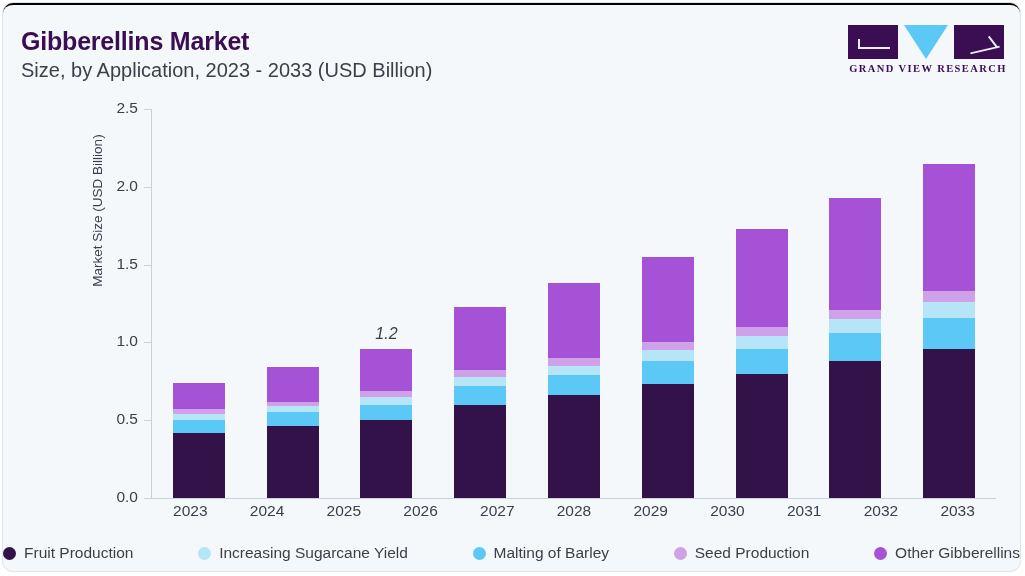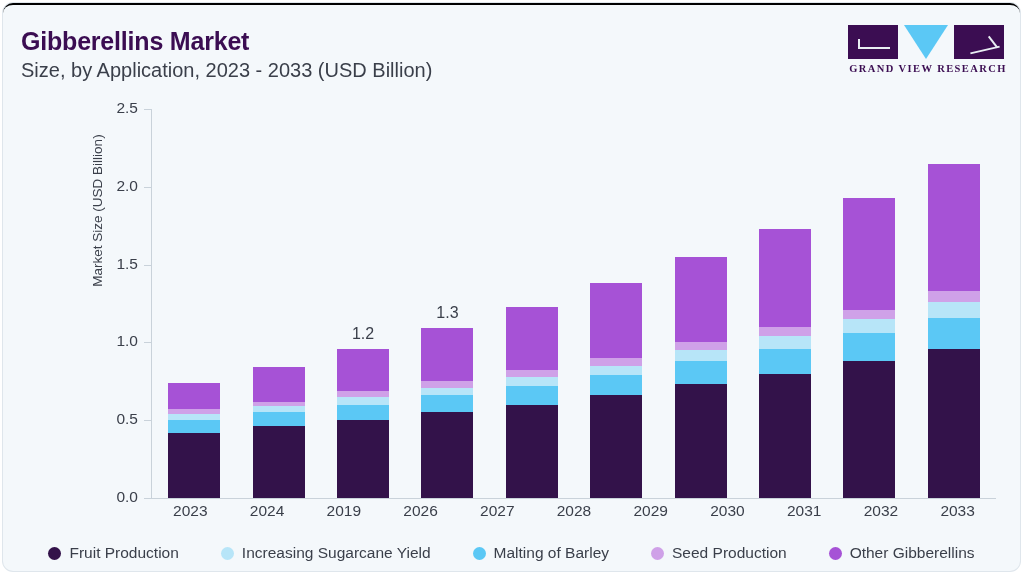--- a/index.html
+++ b/index.html
@@ -66,21 +66,21 @@
     position:absolute;left:0;width:100%;text-align:center;
     font-size:16px;color:#3a3f4a;
   }
   .xtlabel{
     position:absolute;top:497px;text-align:center;width:76px;
     font-size:15.5px;color:#3a3f4a;
   }
   
   #legend{
     position:absolute;left:0;right:0;top:532px;height:32px;
-    display:flex;align-items:center;justify-content:center;gap:42px;
+    display:flex;align-items:center;justify-content:space-between;gap:42px;
   }
   .legitem{display:flex;align-items:center;gap:8px;}
   .dot{width:13px;height:13px;border-radius:50%;display:inline-block;}
   .legtxt{font-size:15.5px;color:#3a3f4a;}
 </style>
 </head>
 <body>
 
 <div id="card">
 
@@ -131,40 +131,30 @@
         <div class="bargroup">
           <div class="bar">
             <div class="seg" title="Other Applications 2024: 0.22" style="height: 34.232px; background: rgb(166, 82, 214);"></div>
             <div class="seg" title="Seed Production 2024: 0.03" style="height: 4.668px; background: rgb(207, 161, 232);"></div>
             <div class="seg" title="Increasing Sugarcane Yield 2024: 0.04" style="height: 6.224px; background: rgb(183, 229, 248);"></div>
             <div class="seg" title="Malting of Barley 2024: 0.09" style="height: 14.004px; background: rgb(91, 200, 245);"></div>
             <div class="seg" title="Fruit Production 2024: 0.46" style="height: 71.576px; background: rgb(51, 18, 74);"></div>
           </div>
         </div>
         <div class="bargroup">
-          <div class="vlabel" style="bottom: 155.376px;">1.2</div>
+          <div class="vlabel" style="bottom: 155.376px; font-style: italic;">1.2</div>
           <div class="bar">
             <div class="seg" title="Other Applications 2025: 0.27" style="height: 42.012px; background: rgb(166, 82, 214);"></div>
             <div class="seg" title="Seed Production 2025: 0.04" style="height: 6.224px; background: rgb(207, 161, 232);"></div>
             <div class="seg" title="Increasing Sugarcane Yield 2025: 0.05" style="height: 7.78px; background: rgb(183, 229, 248);"></div>
             <div class="seg" title="Malting of Barley 2025: 0.1" style="height: 15.56px; background: rgb(91, 200, 245);"></div>
             <div class="seg" title="Fruit Production 2025: 0.5" style="height: 77.8px; background: rgb(51, 18, 74);"></div>
           </div>
         </div>
         <div class="bargroup">
-          <div class="vlabel" style="bottom: 175.604px;">1.3</div>
-          <div class="bar">
-            <div class="seg" title="Other Applications 2026: 0.34" style="height: 52.904px; background: rgb(166, 82, 214);"></div>
-            <div class="seg" title="Seed Production 2026: 0.04" style="height: 6.224px; background: rgb(207, 161, 232);"></div>
-            <div class="seg" title="Increasing Sugarcane Yield 2026: 0.05" style="height: 7.78px; background: rgb(183, 229, 248);"></div>
-            <div class="seg" title="Malting of Barley 2026: 0.11" style="height: 17.116px; background: rgb(91, 200, 245);"></div>
-            <div class="seg" title="Fruit Production 2026: 0.55" style="height: 85.58px; background: rgb(51, 18, 74);"></div>
-          </div>
-        </div>
-        <div class="bargroup">
           <div class="bar">
             <div class="seg" title="Other Applications 2027: 0.41" style="height: 63.796px; background: rgb(166, 82, 214);"></div>
             <div class="seg" title="Seed Production 2027: 0.04" style="height: 6.224px; background: rgb(207, 161, 232);"></div>
             <div class="seg" title="Increasing Sugarcane Yield 2027: 0.06" style="height: 9.336px; background: rgb(183, 229, 248);"></div>
             <div class="seg" title="Malting of Barley 2027: 0.12" style="height: 18.672px; background: rgb(91, 200, 245);"></div>
             <div class="seg" title="Fruit Production 2027: 0.6" style="height: 93.36px; background: rgb(51, 18, 74);"></div>
           </div>
         </div>
         <div class="bargroup">
           <div class="bar">
@@ -208,21 +198,21 @@
             <div class="seg" title="Seed Production 2032: 0.07" style="height: 10.892px; background: rgb(207, 161, 232);"></div>
             <div class="seg" title="Increasing Sugarcane Yield 2032: 0.1" style="height: 15.56px; background: rgb(183, 229, 248);"></div>
             <div class="seg" title="Malting of Barley 2032: 0.2" style="height: 31.12px; background: rgb(91, 200, 245);"></div>
             <div class="seg" title="Fruit Production 2032: 0.96" style="height: 149.376px; background: rgb(51, 18, 74);"></div>
           </div>
         </div>
       </div>
     <div id="xlabels">
         <div class="xtlabel" style="left: 149.364px;">2023</div>
         <div class="xtlabel" style="left: 226.091px;">2024</div>
-        <div class="xtlabel" style="left: 302.818px;">2019</div>
+        <div class="xtlabel" style="left: 302.818px;">2025</div>
         <div class="xtlabel" style="left: 379.545px;">2026</div>
         <div class="xtlabel" style="left: 456.273px;">2027</div>
         <div class="xtlabel" style="left: 533px;">2028</div>
         <div class="xtlabel" style="left: 609.727px;">2029</div>
         <div class="xtlabel" style="left: 686.455px;">2030</div>
         <div class="xtlabel" style="left: 763.182px;">2031</div>
         <div class="xtlabel" style="left: 839.909px;">2032</div>
         <div class="xtlabel" style="left: 916.636px;">2033</div>
       </div>
   </div>

